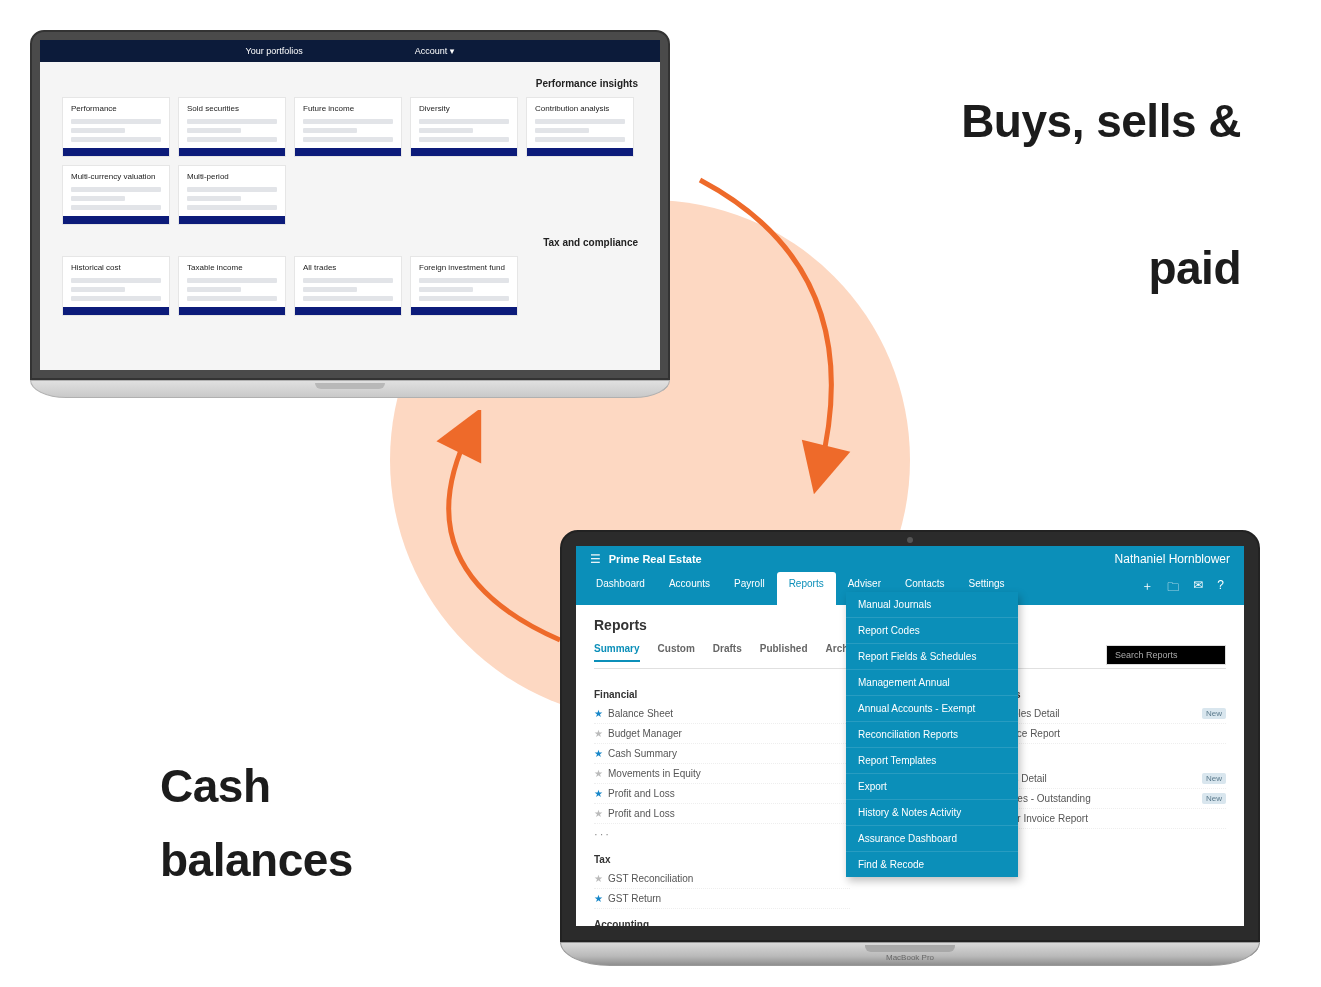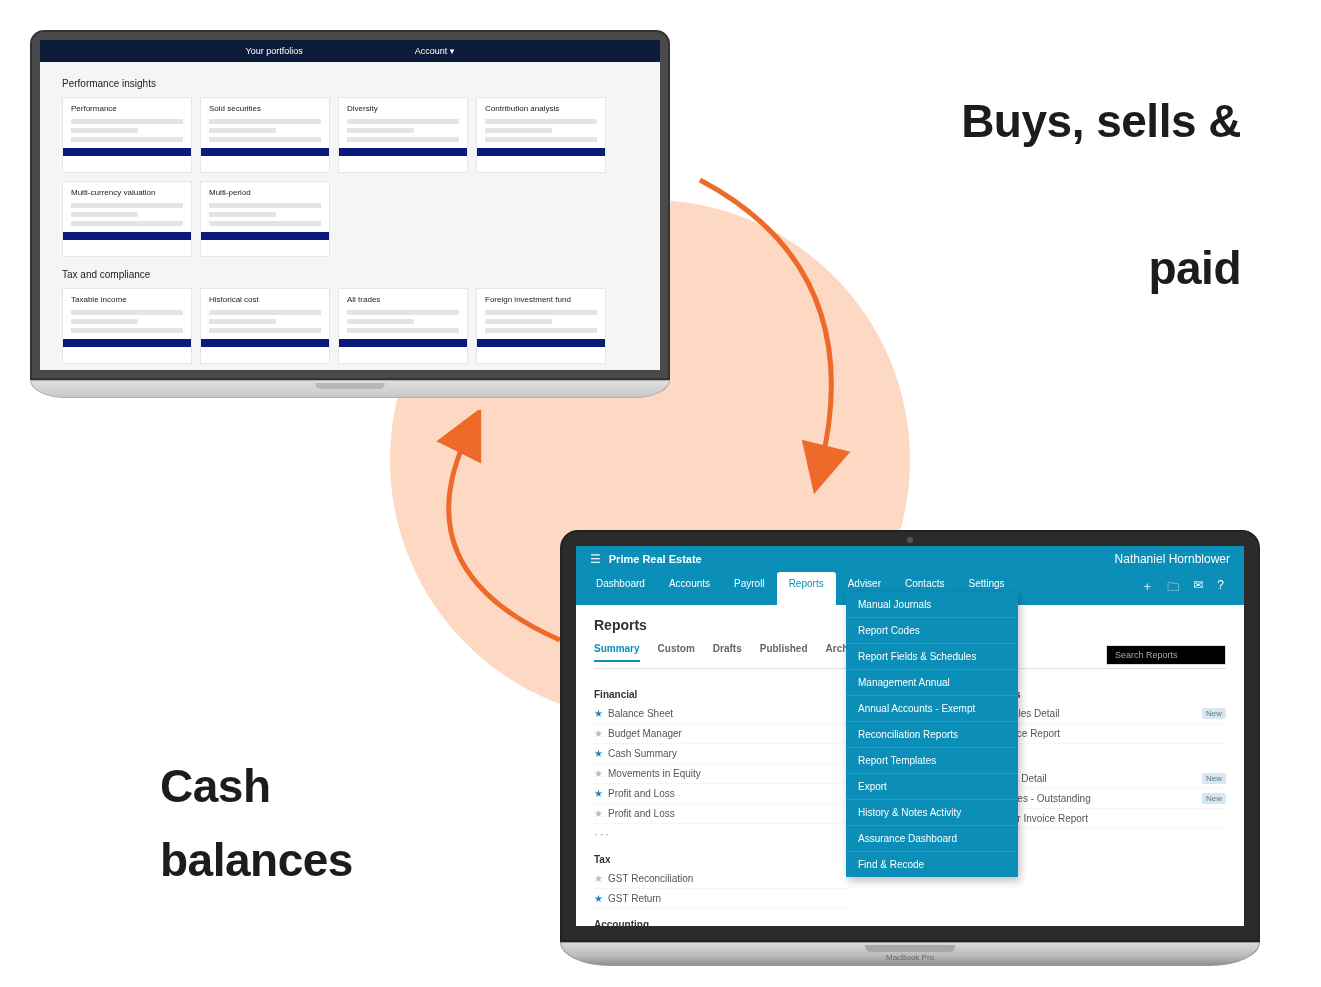--- a/index.html
+++ b/index.html
@@ -91,27 +91,27 @@
     background: #0c1b3a;
     color: #fff;
     height: 22px;
     display: flex;
     justify-content: center;
     gap: 112px;
     font-size: 9px;
     line-height: 22px;
   }
   .l1-content { padding: 10px 22px; }
-  .l1-section-title { font-size: 10px; font-weight: 400; margin: 6px 0 8px; color:#222;}
+  .l1-section-title { font-size: 10px; font-weight: 700; margin: 6px 0 8px; color:#222;text-align:right;}
   .l1-cards { display: flex; flex-wrap: wrap; gap: 8px; margin-bottom: 12px;}
   .l1-card {
-    width: 130px;
+    width: 108px;
     background: #fff;
     border: 1px solid #e6e6e6;
-    padding: 6px 8px 16px;
+    padding: 6px 8px 0;
   }
   .l1-card-title { font-size: 8px; color:#222; margin-bottom: 6px;}
   .l1-ph { height: 5px; background:#e2e4e8; margin-bottom:4px; border-radius:1px;}
   .l1-ph.short { width: 60%; }
   .l1-card-bar { height: 8px; background:#0c1b7a; margin: 6px -8px 0;}
   
   .laptop2 {
     position: absolute;
     left: 560px;
     top: 530px;
@@ -247,20 +247,27 @@
               <div class="l1-card-bar"></div>
             </div>
             <div class="l1-card">
               <div class="l1-card-title">Sold securities</div>
               <div class="l1-ph"></div>
               <div class="l1-ph short"></div>
               <div class="l1-ph"></div>
               <div class="l1-card-bar"></div>
             </div>
             <div class="l1-card">
+              <div class="l1-card-title">Future income</div>
+              <div class="l1-ph"></div>
+              <div class="l1-ph short"></div>
+              <div class="l1-ph"></div>
+              <div class="l1-card-bar"></div>
+            </div>
+            <div class="l1-card">
               <div class="l1-card-title">Diversity</div>
               <div class="l1-ph"></div>
               <div class="l1-ph short"></div>
               <div class="l1-ph"></div>
               <div class="l1-card-bar"></div>
             </div>
             <div class="l1-card">
               <div class="l1-card-title">Contribution analysis</div>
               <div class="l1-ph"></div>
               <div class="l1-ph short"></div>
@@ -278,28 +285,28 @@
               <div class="l1-card-title">Multi-period</div>
               <div class="l1-ph"></div>
               <div class="l1-ph short"></div>
               <div class="l1-ph"></div>
               <div class="l1-card-bar"></div>
             </div>
           </div>
         <div class="l1-section-title">Tax and compliance</div>
         <div class="l1-cards" id="l1-cards2">
             <div class="l1-card">
+              <div class="l1-card-title">Historical cost</div>
+              <div class="l1-ph"></div>
+              <div class="l1-ph short"></div>
+              <div class="l1-ph"></div>
+              <div class="l1-card-bar"></div>
+            </div>
+            <div class="l1-card">
               <div class="l1-card-title">Taxable income</div>
-              <div class="l1-ph"></div>
-              <div class="l1-ph short"></div>
-              <div class="l1-ph"></div>
-              <div class="l1-card-bar"></div>
-            </div>
-            <div class="l1-card">
-              <div class="l1-card-title">Historical cost</div>
               <div class="l1-ph"></div>
               <div class="l1-ph short"></div>
               <div class="l1-ph"></div>
               <div class="l1-card-bar"></div>
             </div>
             <div class="l1-card">
               <div class="l1-card-title">All trades</div>
               <div class="l1-ph"></div>
               <div class="l1-ph short"></div>
               <div class="l1-ph"></div>

